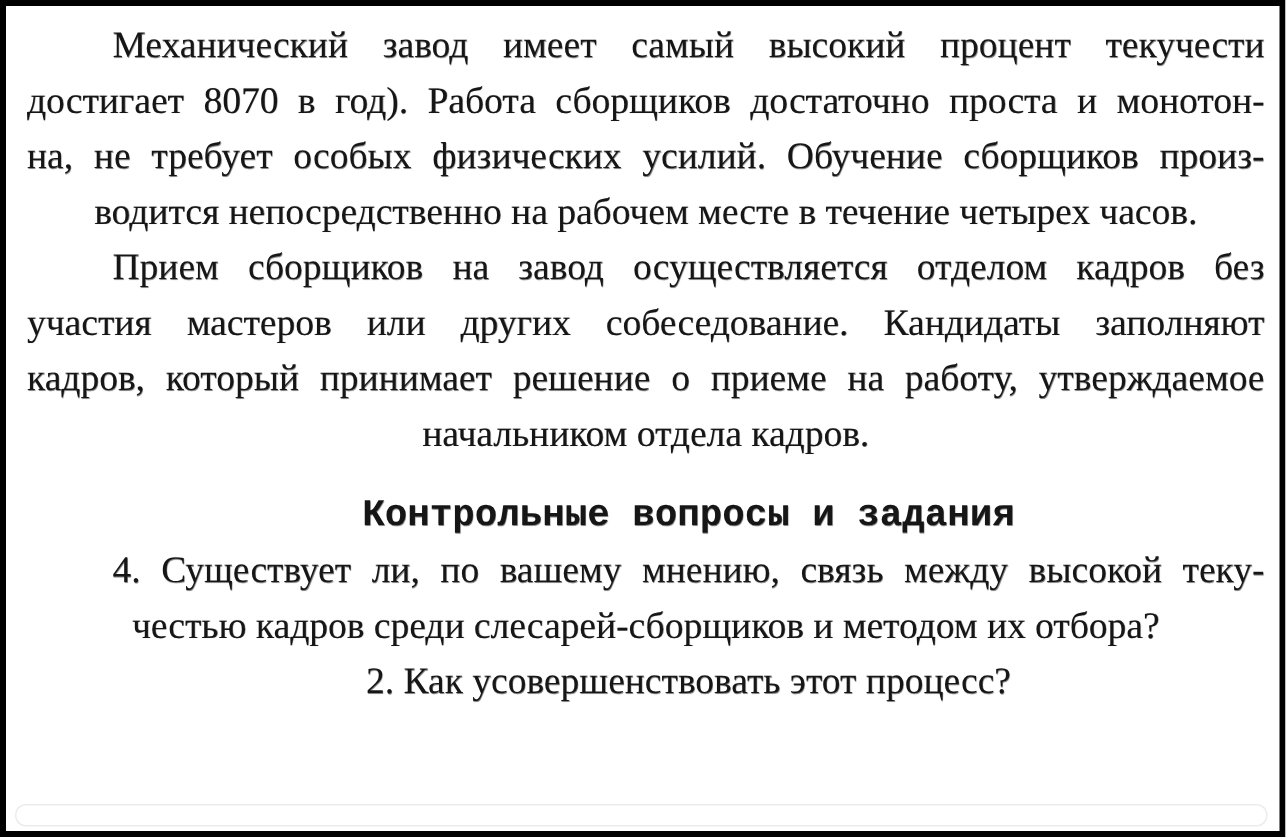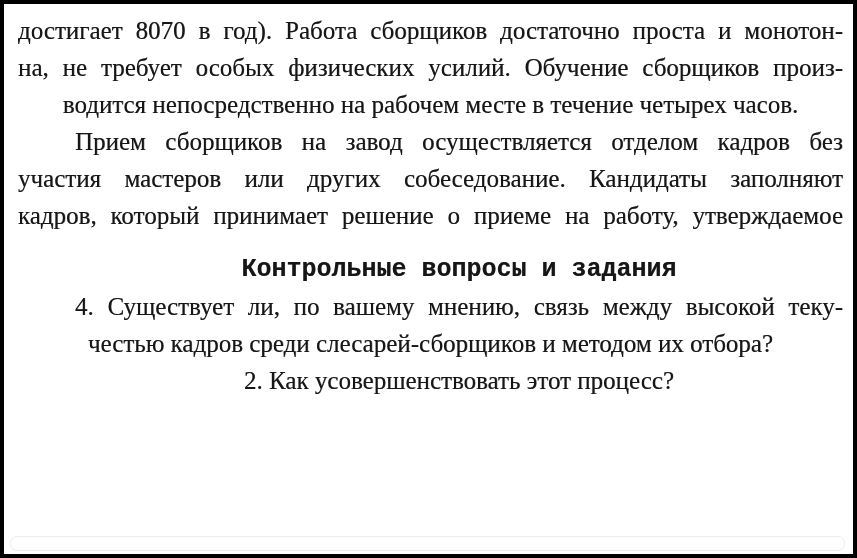--- a/index.html
+++ b/index.html
@@ -54,25 +54,27 @@
     border: 1px solid #ececec;
     border-radius: 7px;
     background: #ffffff;
   }
 </style>
 </head>
 <body>
 
 <div class="page" style="background: rgb(255, 255, 255); border-color: rgb(0, 0, 0);">
   <div class="text-block" id="doc" style="color: rgb(22, 22, 22);">
+      <div class="line indent justify">Механический завод имеет самый высокий процент текучести</div>
       <div class="line justify">достигает 8070 в год). Работа сборщиков достаточно проста и монотон-</div>
       <div class="line justify">на, не требует особых физических усилий. Обучение сборщиков произ-</div>
       <div class="line">водится непосредственно на рабочем месте в течение четырех часов.</div>
       <div class="line indent justify">Прием сборщиков на завод осуществляется отделом кадров без</div>
       <div class="line justify">участия мастеров или других собеседование. Кандидаты заполняют</div>
       <div class="line justify">кадров, который принимает решение о приеме на работу, утверждаемое</div>
+      <div class="line">начальником отдела кадров.</div>
       <div class="line indent bold" style="margin-top: 17px;">Контрольные вопросы и задания</div>
       <div class="line indent justify">4. Существует ли, по вашему мнению, связь между высокой теку-</div>
       <div class="line">честью кадров среди слесарей-сборщиков и методом их отбора?</div>
       <div class="line indent">2. Как усовершенствовать этот процесс?</div>
     </div>
   <div class="scan-artifact"></div>
 </div>
 
 </body></html>

